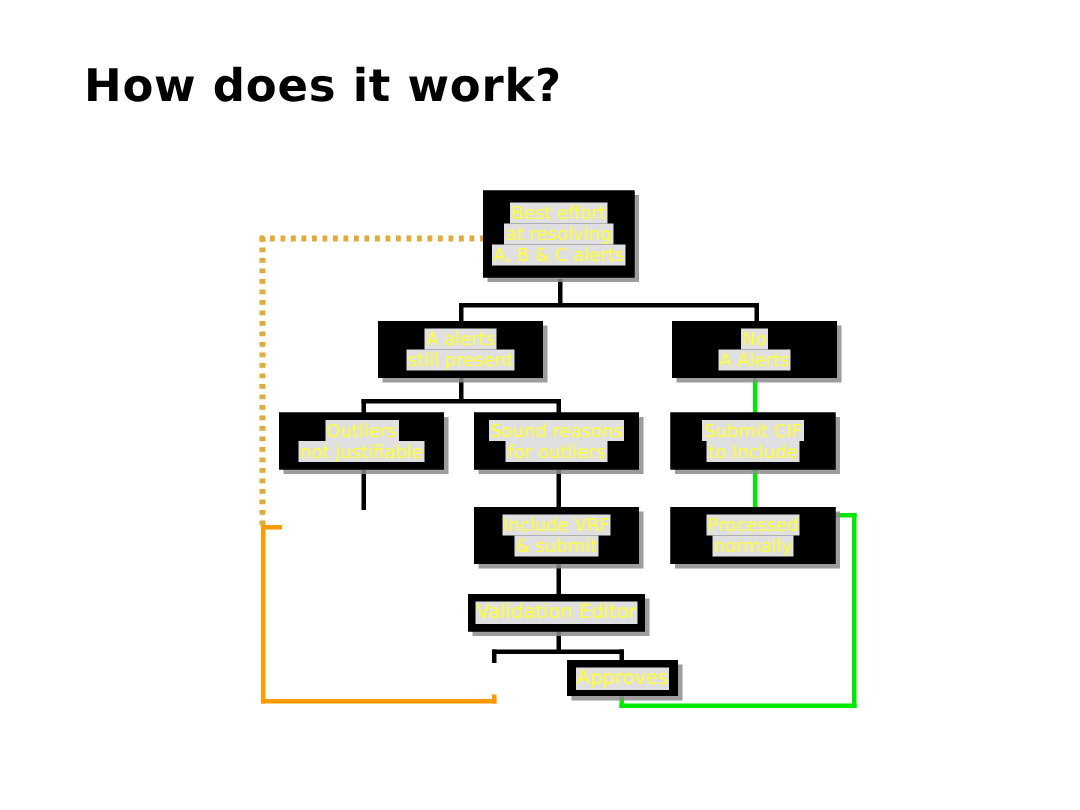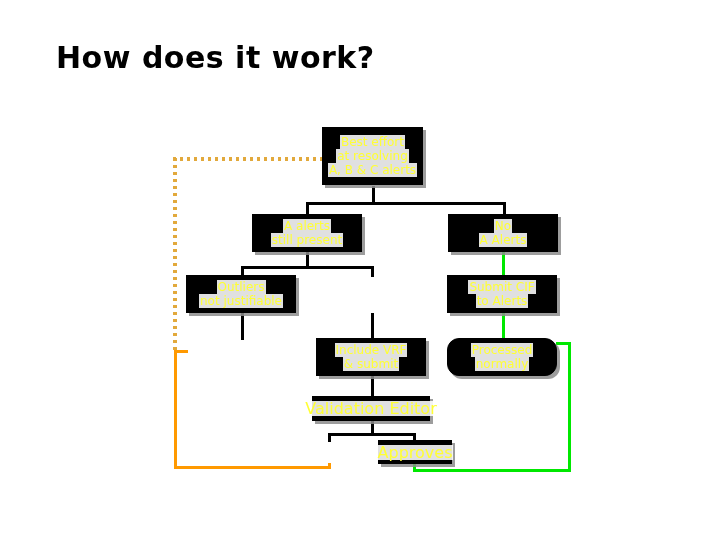--- a/index.html
+++ b/index.html
@@ -63,21 +63,21 @@
     font-size: 12px;
     line-height: 14px;
     font-weight: normal;
     white-space: nowrap;
     background: rgba(255,255,255,0.88);
     padding: 0 1px;
     font-family: "DejaVu Sans", "Liberation Sans", sans-serif;
     mix-blend-mode: normal;
   }
   .node.single .line {
-    font-size: 16px;
+    font-size: 13px;
     line-height: 15px;
   }
 
   
   .conn {
     position: absolute;
     background: #000000;
     z-index: 2;
   }
   .conn.h { height: 3px; }
@@ -168,33 +168,37 @@
     <div class="node" style="left:448px; top:214px; width:110px; height:38px;">
       <span class="line">No</span>
       <span class="line">A Alerts</span>
     </div>
 
     <div class="node" style="left:186px; top:275px; width:110px; height:38px;">
       <span class="line">Outliers</span>
       <span class="line">not justifiable</span>
     </div>
 
+    <div class="node" style="left:316px; top:275px; width:110px; height:38px;">
+      <span class="line">Sound reasons</span>
+      <span class="line">for outliers</span>
+    </div>
 
     <div class="node" style="left:447px; top:275px; width:110px; height:38px;">
       <span class="line">Submit CIF</span>
-      <span class="line">to Alerts</span>
+      <span class="line">to Include</span>
     </div>
 
 
     <div class="node" style="left:316px; top:338px; width:110px; height:38px;">
       <span class="line">Include VRF</span>
       <span class="line">&amp; submit</span>
     </div>
 
-    <div class="node" style="left:447px; top:338px; width:110px; height:38px;border-radius:12px;">
+    <div class="node" style="left:447px; top:338px; width:110px; height:38px;">
       <span class="line">Processed</span>
       <span class="line">normally</span>
     </div>
 
     <div class="node single" style="left:312px; top:396px; width:118px; height:25px;">
       <span class="line">Validation Editor</span>
     </div>
 
 
     <div class="node single" style="left:378px; top:440px; width:74px; height:24px;">

